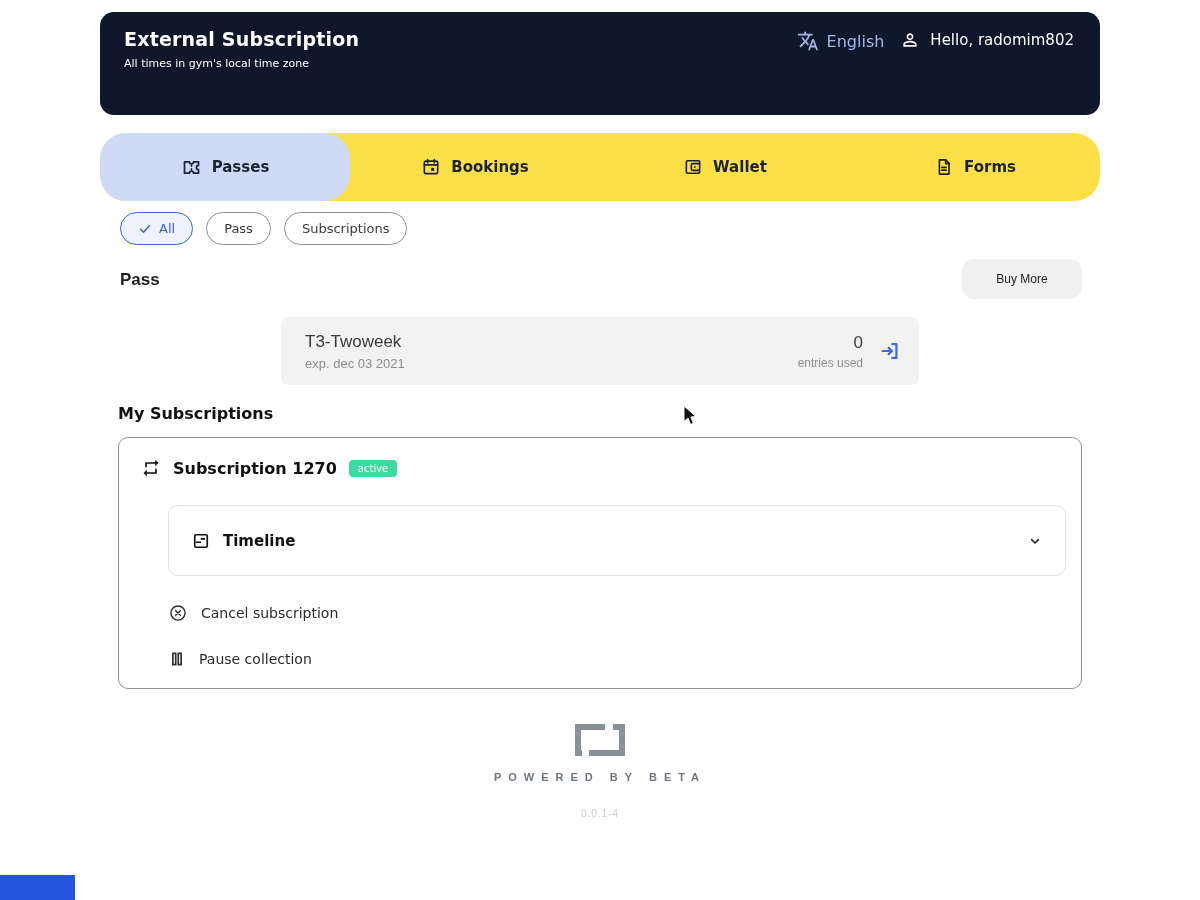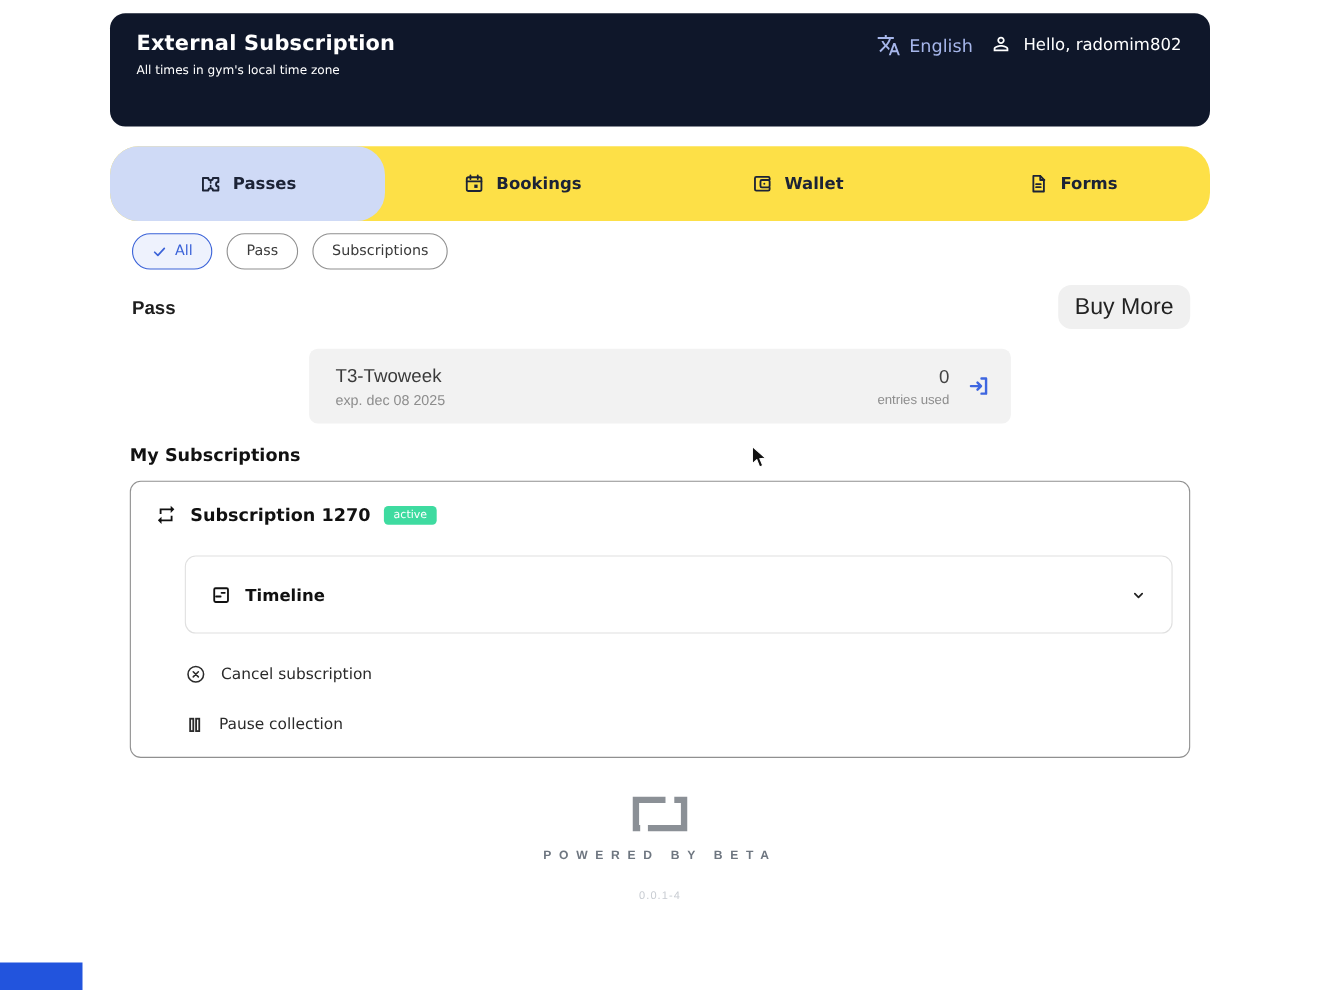--- a/index.html
+++ b/index.html
@@ -30,21 +30,21 @@
   .chips { position:absolute; left:120px; top:212px; display:flex; gap:13px; }
   .chip { height:33px; display:inline-flex; align-items:center; gap:7px; padding:0 17px;
           border:1px solid #8F8F8F; border-radius:17px; background:#fff;
           font-family:"DejaVu Sans", sans-serif; font-size:13px; color:#3A3A3A; cursor:pointer; }
   .chip.selected { border-color:#3A62D8; color:#3A62D8; background:#EEF2FD; }
 
   
   .pass-heading { position:absolute; left:120px; top:270px; font-size:17px; font-weight:700; color:#1D1D1D; }
   .buy-more { position:absolute; left:962px; top:259px; width:120px; height:40px;
               background:#F0F0F0; border:none; border-radius:12px; font-family:"Liberation Sans", sans-serif;
-              font-size:21px; color:#222; cursor:pointer; }
+              font-size:12px; color:#222; cursor:pointer; }
   .pass-card { position:absolute; left:281px; top:317px; width:638px; height:68px;
                background:#F2F2F2; border-radius:8px; display:flex; align-items:center; padding:0 18px 0 24px; }
   .pass-name { font-size:17px; color:#3A3A3A; }
   .pass-exp { font-size:13px; color:#8D8D8D; margin-top:4px; }
   .pass-entries { margin-left:auto; text-align:right; }
   .entries-count { font-size:17px; color:#444; }
   .entries-label { font-size:12px; color:#8D8D8D; margin-top:3px; }
   .pass-enter { margin-left:16px; display:flex; align-items:center; cursor:pointer; }
 
   
@@ -158,21 +158,21 @@
       <span>Subscriptions</span>
     </div>
   </div>
 
   <div class="pass-heading">Pass</div>
   <button class="buy-more">Buy More</button>
 
   <div class="pass-card">
     <div>
       <div class="pass-name">T3-Twoweek</div>
-      <div class="pass-exp">exp. dec 08 2025</div>
+      <div class="pass-exp">exp. dec 03 2021</div>
     </div>
     <div class="pass-entries">
       <div class="entries-count">0</div>
       <div class="entries-label">entries used</div>
     </div>
     <div class="pass-enter">
       <span>
         <svg width="22" height="22" viewBox="0 0 24 24" fill="none" stroke="#3E66E0" stroke-width="2.4" stroke-linecap="round" stroke-linejoin="round">
           <path d="M14.5 4.5H19v15h-4.5"></path>
           <path d="M4 12h9.5M10.5 8.5 14 12l-3.5 3.5"></path>

